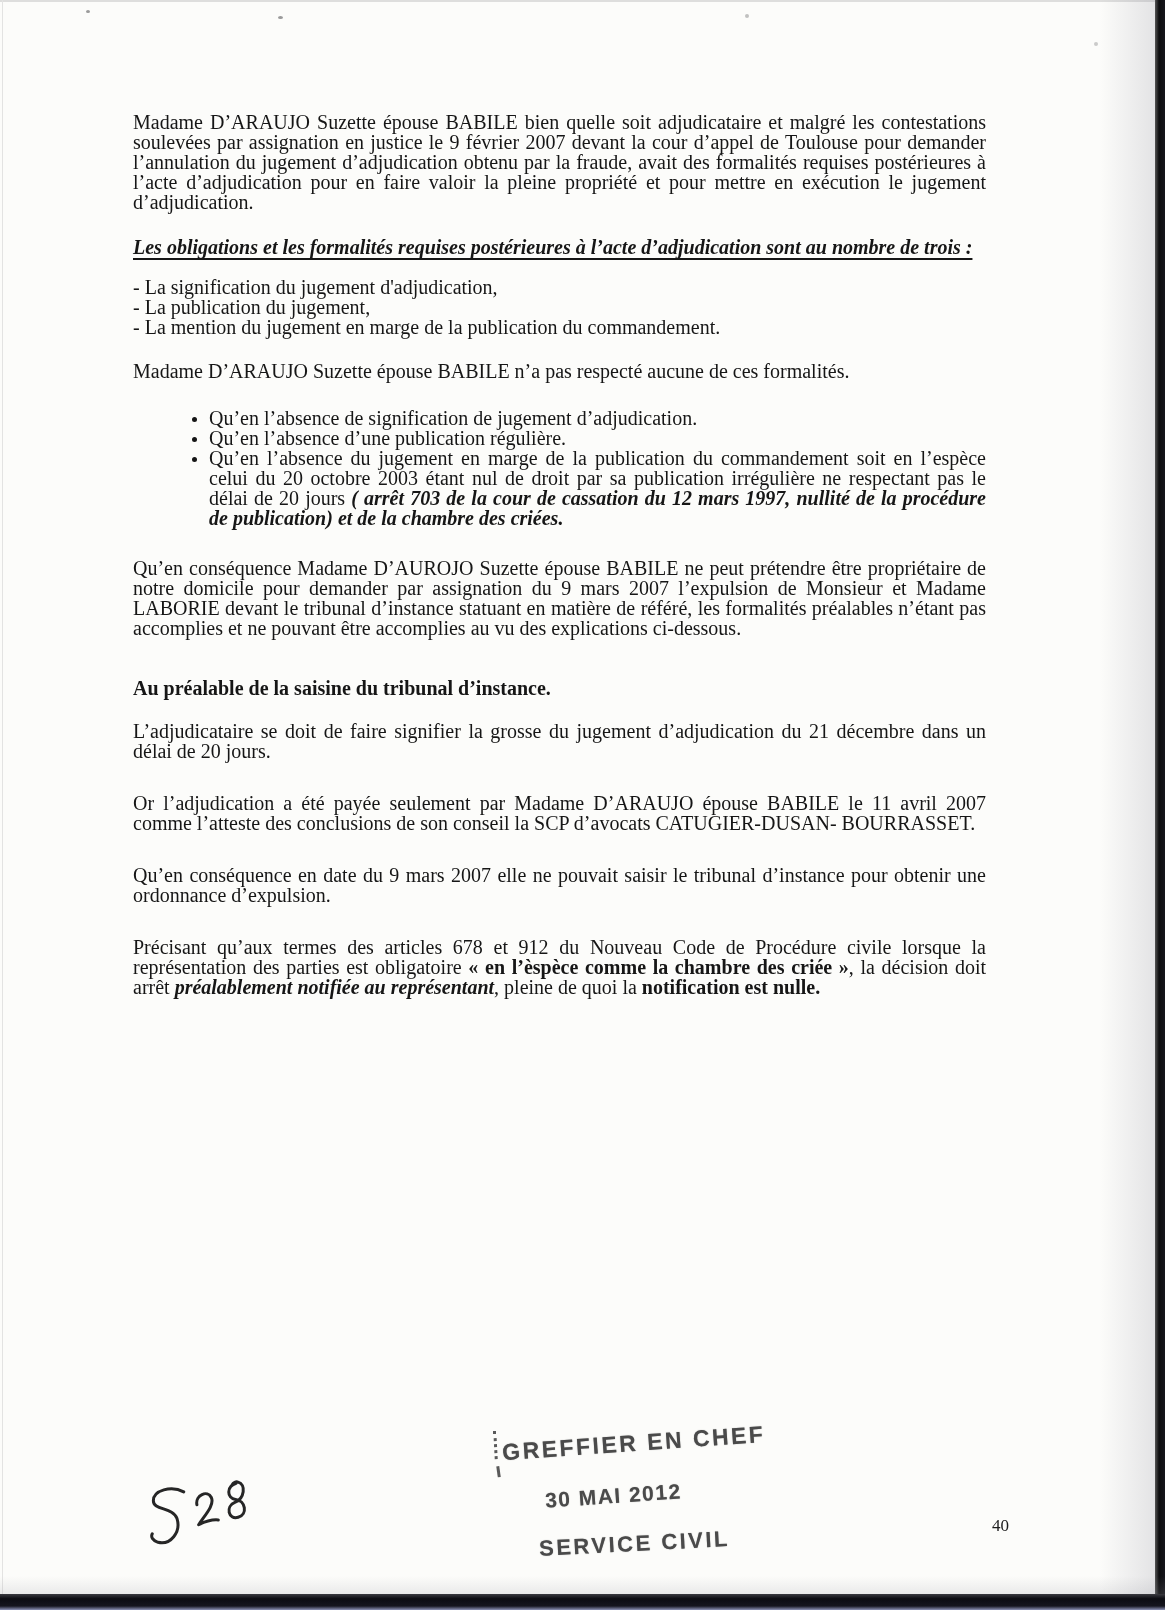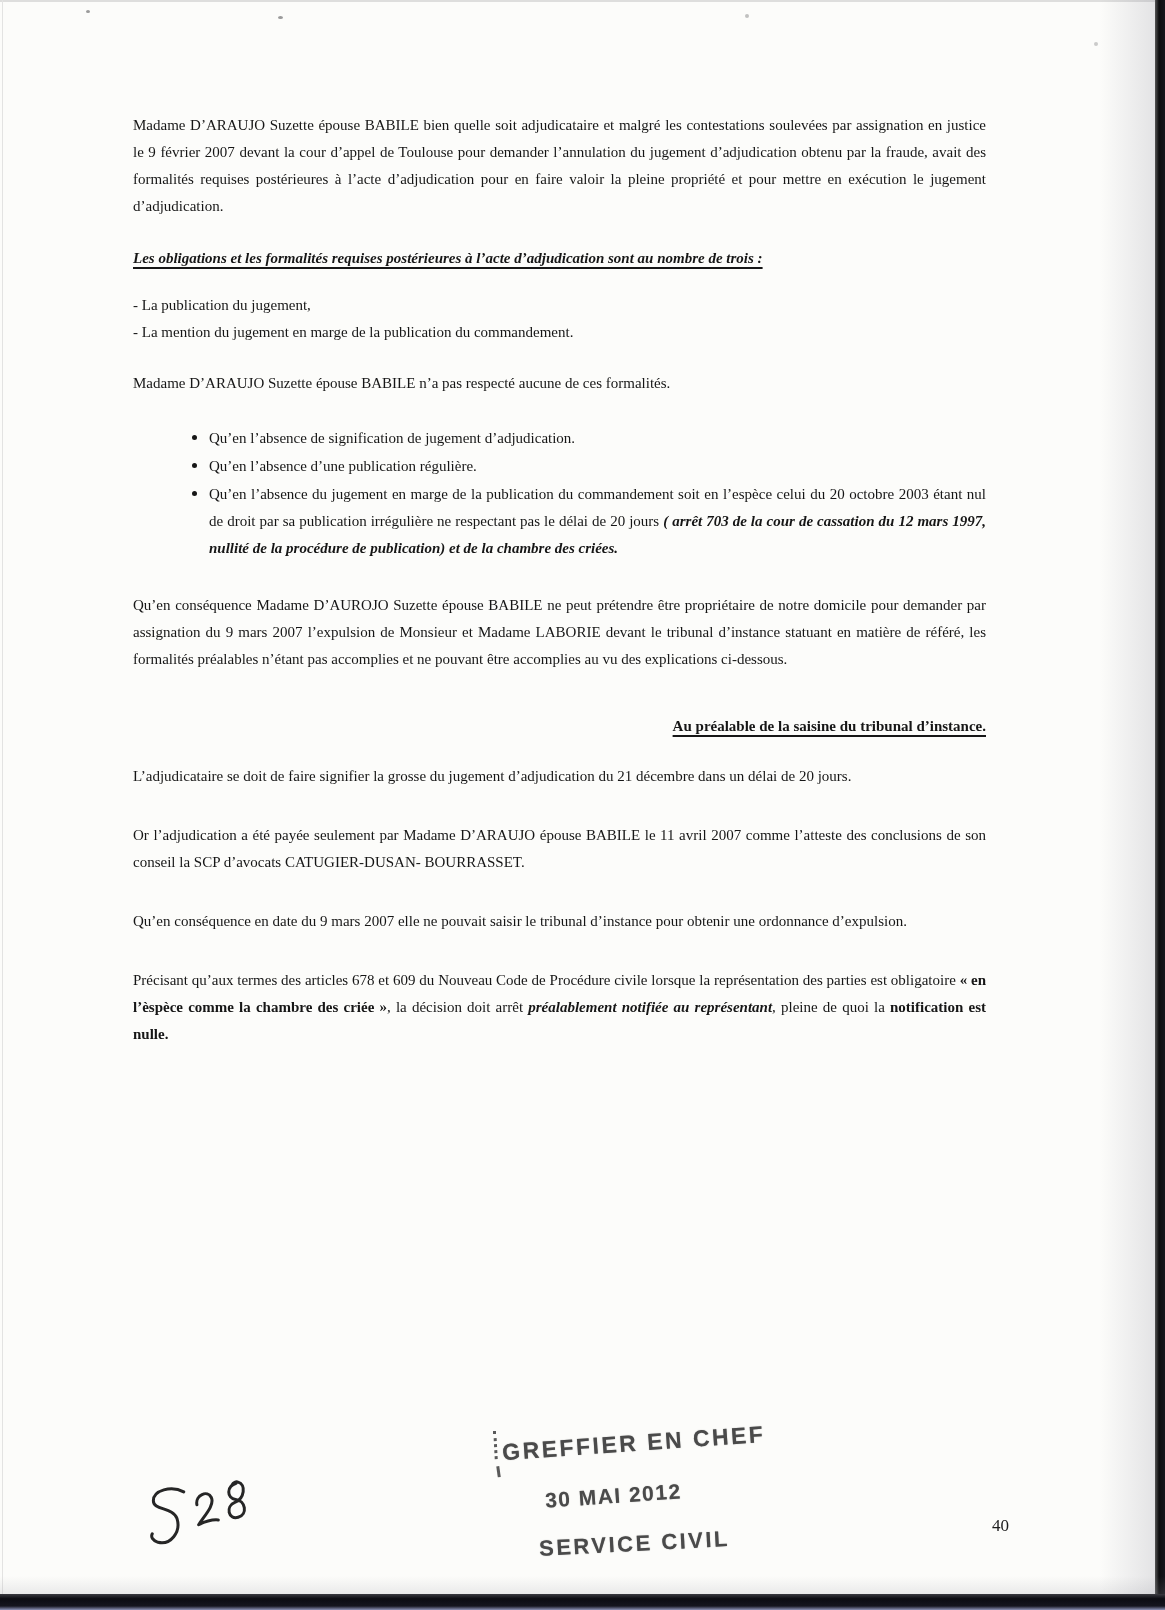--- a/index.html
+++ b/index.html
@@ -14,38 +14,38 @@
   
   .edge-top{position:absolute;top:0;left:0;width:100%;height:2px;background:#dededd;}
   .edge-left{position:absolute;top:0;left:2px;width:1px;height:100%;background:#e3e3e2;}
   .edge-right{position:absolute;top:0;right:0;width:10px;height:100%;background:linear-gradient(to right,#555 0%,#0d0d0f 40%,#16161c 100%);}
   .edge-right-shade{position:absolute;top:0;right:10px;width:55px;height:100%;background:linear-gradient(to right,rgba(140,140,155,0) 0%,rgba(140,140,155,.22) 100%);}
   .edge-bottom{position:absolute;bottom:0;left:0;width:100%;height:16px;background:linear-gradient(to bottom,#3a3a40 0%,#0c0c12 30%,#15151e 75%,#8d93b8 100%);}
   .edge-bottom-shade{position:absolute;bottom:16px;left:0;width:100%;height:18px;background:linear-gradient(to bottom,rgba(150,150,160,0),rgba(150,150,160,.18));}
 
   .content{
     position:absolute;left:133px;top:112px;width:853px;
-    font-size:15px;line-height:27px;color:#161616;text-align:justify;
+    font-size:20px;line-height:20px;color:#161616;text-align:justify;
     text-rendering:optimizeLegibility;
   }
   .content p{margin:0;}
   .para{margin-bottom:25px !important;}
   .heading-ital{
     font-weight:bold;font-style:italic;text-decoration:underline;
     text-decoration-thickness:2px;text-underline-offset:4px;
     margin-bottom:20px !important;
   }
   .plain-list{margin-bottom:24px;}
   .p2{margin-bottom:27px !important;}
   ul.bullets{margin:0 0 30px 0;padding:0 0 0 76px;list-style:disc outside;}
   ul.bullets li{margin:0;padding:0;text-align:justify;}
   ul.bullets li::marker{color:#161616;font-size:17px;}
   .p3{margin-bottom:40px !important;}
   .heading-center{
-    text-align:right;font-weight:bold;text-decoration:underline;
+    text-align:left;font-weight:bold;
     text-decoration-thickness:2px;text-underline-offset:4px;
     margin-bottom:23px !important;
   }
   .heading-left{
     text-align:left;font-weight:bold;text-decoration:underline;
     text-decoration-thickness:2px;text-underline-offset:4px;
     margin-bottom:25px !important;
   }
   .p4{margin-bottom:32px !important;}
   .p5{margin-bottom:30px !important;}
@@ -85,20 +85,21 @@
 
 <div class="page">
 
   <div class="content">
 
     <p class="para">Madame D’ARAUJO Suzette épouse BABILE bien quelle soit adjudicataire et malgré les contestations soulevées par assignation en justice le 9 février 2007 devant la cour d’appel de Toulouse pour demander l’annulation du jugement d’adjudication obtenu par la fraude,  avait des formalités requises postérieures à l’acte d’adjudication pour en faire valoir la pleine propriété et pour mettre en exécution le jugement d’adjudication.</p>
 
     <p class="heading-ital">Les obligations et les formalités requises postérieures à l’acte d’adjudication sont au nombre de trois :</p>
 
     <div class="plain-list">
+      <div>- La signification du jugement d'adjudication,</div>
       <div>- La publication du jugement,</div>
       <div>- La mention du jugement en marge de la publication du commandement.</div>
     </div>
 
     <p class="p2">Madame D’ARAUJO Suzette épouse BABILE n’a pas respecté aucune de ces formalités.</p>
 
     <ul class="bullets">
       <li>Qu’en l’absence de signification de jugement d’adjudication.</li>
       <li>Qu’en l’absence d’une publication régulière.</li>
       <li><span>Qu’en l’absence du jugement en marge de la publication du commandement soit en l’espèce celui du 20 octobre 2003 étant nul de droit par sa publication irrégulière ne respectant pas le délai de 20 jours </span><b class="bi">( arrêt 703 de la cour de cassation du 12 mars 1997, nullité de la procédure de publication) et de la chambre des criées.</b></li>
@@ -109,21 +110,21 @@
     <p class="heading-center">Au préalable de la saisine du tribunal d’instance.</p>
 
 
     <p class="p4">L’adjudicataire se doit de faire signifier la grosse du jugement d’adjudication du 21 décembre dans un délai de 20 jours.</p>
 
 
     <p class="p6">Or l’adjudication a été payée seulement par Madame D’ARAUJO épouse BABILE le 11 avril 2007 comme l’atteste des conclusions de son conseil la SCP d’avocats CATUGIER-DUSAN- BOURRASSET.</p>
 
     <p class="p7">Qu’en conséquence en date du 9 mars 2007 elle ne pouvait saisir le tribunal d’instance pour obtenir une ordonnance d’expulsion.</p>
 
-    <p><span>Précisant qu’aux termes des articles 678 et 609 du Nouveau Code de Procédure civile lorsque la représentation des parties est obligatoire </span><b>« en l’èspèce comme la chambre des criée »</b><span>, la décision doit arrêt </span><b class="bi">préalablement notifiée au représentant</b><span>, pleine de quoi la </span><b>notification est nulle.</b></p>
+    <p><span>Précisant qu’aux termes des articles 678 et 912 du Nouveau Code de Procédure civile lorsque la représentation des parties est obligatoire </span><b>« en l’èspèce comme la chambre des criée »</b><span>, la décision doit arrêt </span><b class="bi">préalablement notifiée au représentant</b><span>, pleine de quoi la </span><b>notification est nulle.</b></p>
 
   </div>
 
   <div class="stamp-tick"></div>
   <div class="stamp-tick2"></div>
   <div class="stamp-line stamp-l1">GREFFIER EN CHEF</div>
   <div class="stamp-line stamp-l2">30 MAI 2012</div>
   <div class="stamp-line stamp-l3">SERVICE CIVIL</div>
 
   <div class="handwriting" aria-label="528">

